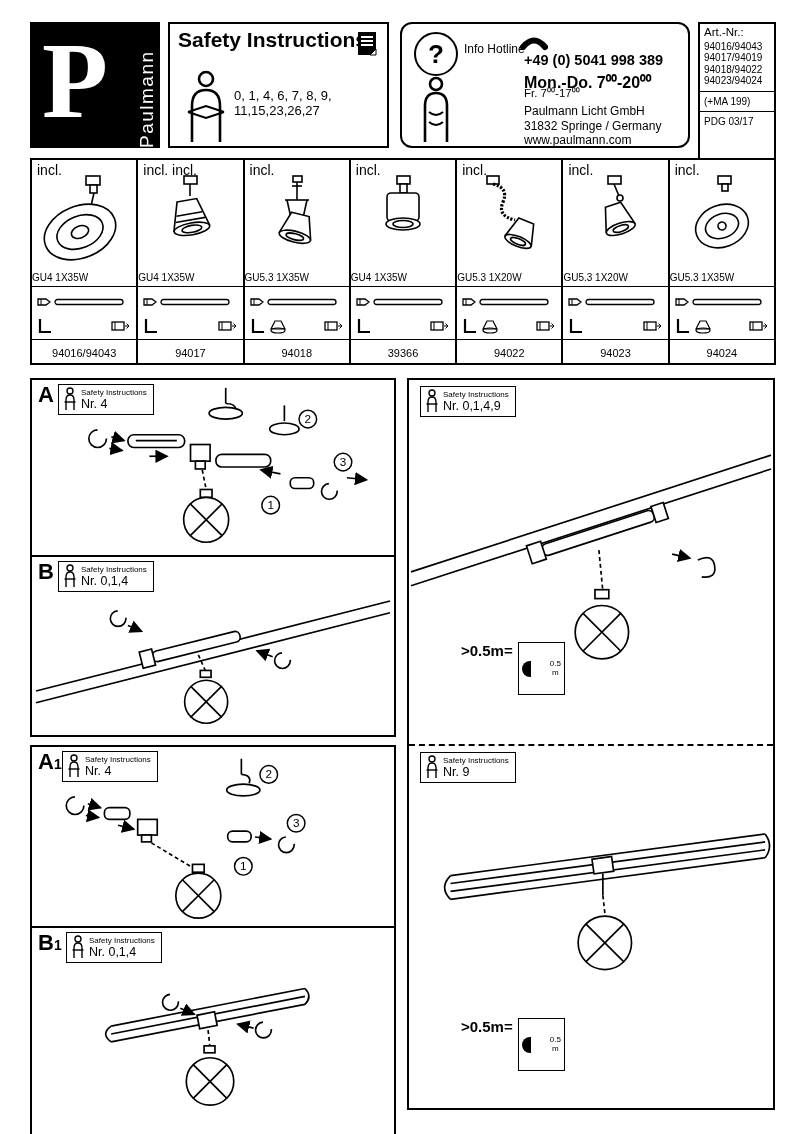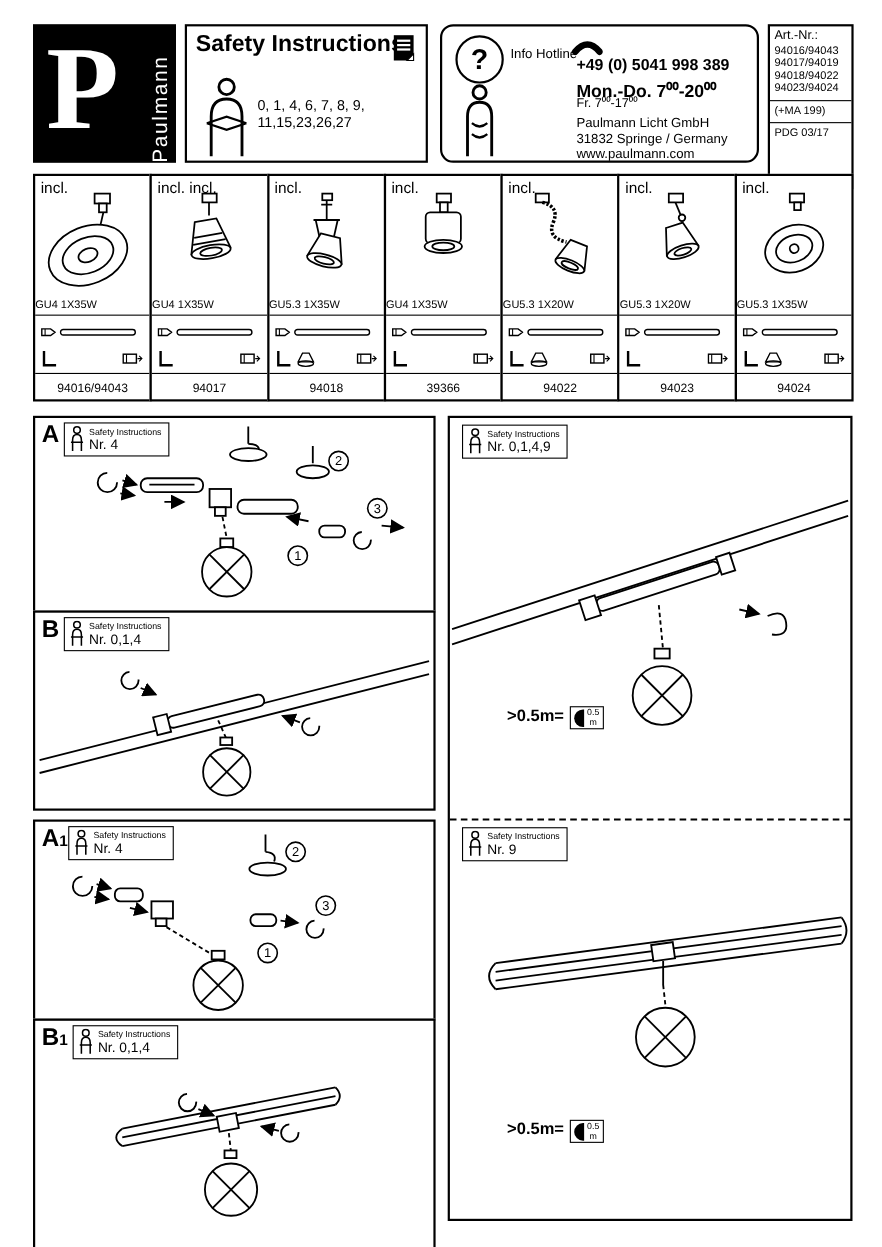--- a/index.html
+++ b/index.html
@@ -60,21 +60,21 @@
   .box-letter{position:absolute;left:6px;top:2px;font-size:22px;font-weight:bold;z-index:3}
   .box-letter .sub{font-size:14px;font-weight:bold}
 
   .safety-tag{position:absolute;border:1.5px solid #000;background:#fff;display:flex;align-items:center;gap:4px;padding:2px 6px 2px 4px;z-index:3}
   .tag-title{font-size:8px;line-height:9px}
   .tag-nr{font-size:12.5px;line-height:14px}
 
   .diagram{position:absolute;left:0;top:0;width:100%;height:100%}
 
   .dist{position:absolute;display:flex;align-items:flex-start;gap:5px;font-weight:bold;font-size:15px;z-index:3}
-  .dist-box{display:flex;align-items:center;border:1.5px solid #000;padding:1px 3px;gap:3px;background:#fff}
+  .dist-box{display:flex;align-items:center;border:1.5px solid #000;padding:17px 3px;gap:19px;background:#fff}
   .dist-half{width:9px;height:16px;background:#000;border-radius:9px 0 0 9px}
   .dist-vals{font-size:8px;line-height:8.5px;font-weight:normal;text-align:center}
 </style>
 </head>
 <body>
 
 <div id="page">
 
   <div id="logo-box">
     <div class="logo-p">P</div>

